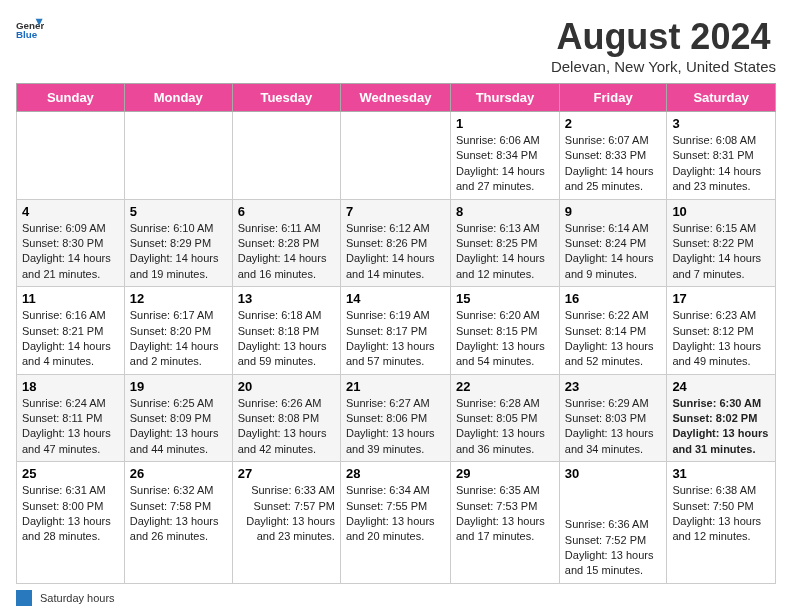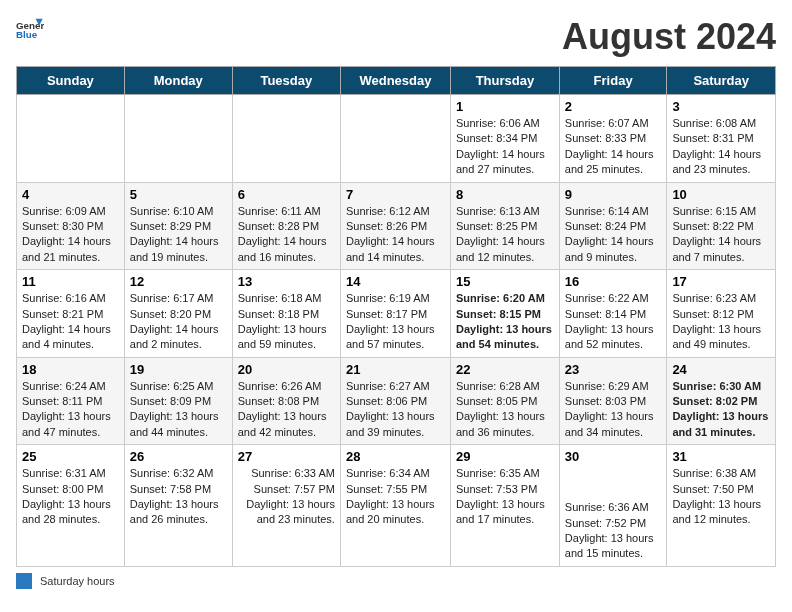--- a/index.html
+++ b/index.html
@@ -36,21 +36,21 @@
     .subtitle {
       font-size: 15px;
       color: #333;
     }
     table {
       width: 100%;
       border-collapse: collapse;
       font-size: 11px;
     }
     th {
-      background-color: #0c4a6e;
+      background-color: #ec4899;
       color: #fff;
       text-align: center;
       padding: 6px 4px;
       font-size: 13px;
       font-weight: bold;
       border: 1px solid #aaa;
     }
     td {
       border: 1px solid #ccc;
       vertical-align: top;
@@ -96,20 +96,21 @@
 <div class="header-section">
   <div class="logo">
     <svg class="logo-icon" viewBox="0 0 40 40" xmlns="http://www.w3.org/2000/svg">
       <text x="0" y="18" font-size="14" font-weight="bold" fill="#333" font-family="Arial">General</text>
       <text x="0" y="32" font-size="14" font-weight="bold" fill="#1a6bbf" font-family="Arial">Blue</text>
       <polygon points="36,4 46,4 41,14" fill="#2979be" transform="translate(-8, 0)"></polygon>
     </svg>
   </div>
   <div class="title-section">
     <div class="main-title">August 2024</div>
+    <div class="subtitle">Delevan, New York, United States</div>
   </div>
 </div>
 
 <table>
   <thead>
     <tr>
     <th>Sunday</th>
         <th>Monday</th>
         <th>Tuesday</th>
         <th>Wednesday</th>
@@ -207,21 +208,21 @@
 Daylight: 13 hours and 59 minutes.</div>
         </td>
         <td>
           <div class="day-number">14</div>
           <div class="day-info" style="white-space: pre-line;">Sunrise: 6:19 AM
 Sunset: 8:17 PM
 Daylight: 13 hours and 57 minutes.</div>
         </td>
         <td>
           <div class="day-number">15</div>
-          <div class="day-info" style="white-space: pre-line; font-weight: bold;">Sunrise: 6:20 AM
+          <div class="day-info" style="white-space: pre-line;">Sunrise: 6:20 AM
 Sunset: 8:15 PM
 Daylight: 13 hours and 54 minutes.</div>
         </td>
         <td>
           <div class="day-number">16</div>
           <div class="day-info" style="white-space: pre-line;">Sunrise: 6:22 AM
 Sunset: 8:14 PM
 Daylight: 13 hours and 52 minutes.</div>
         </td>
         <td>

